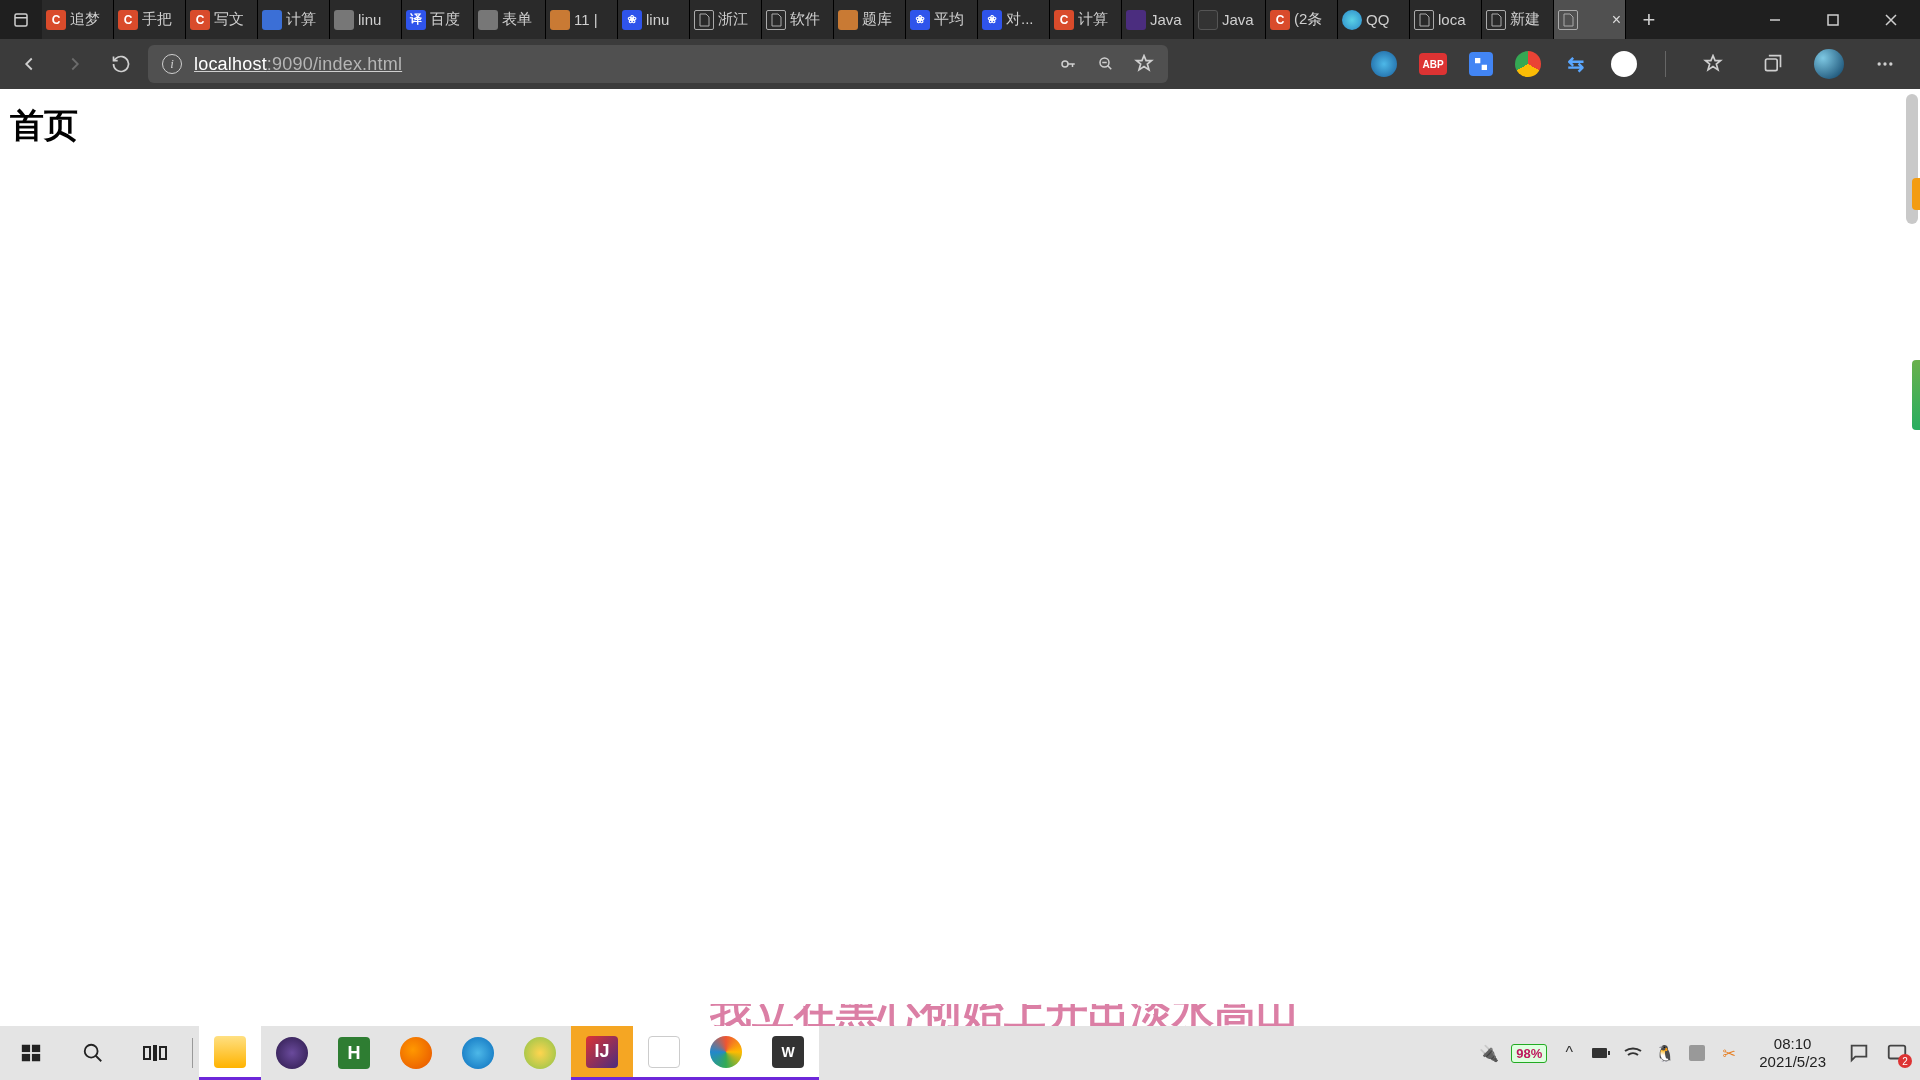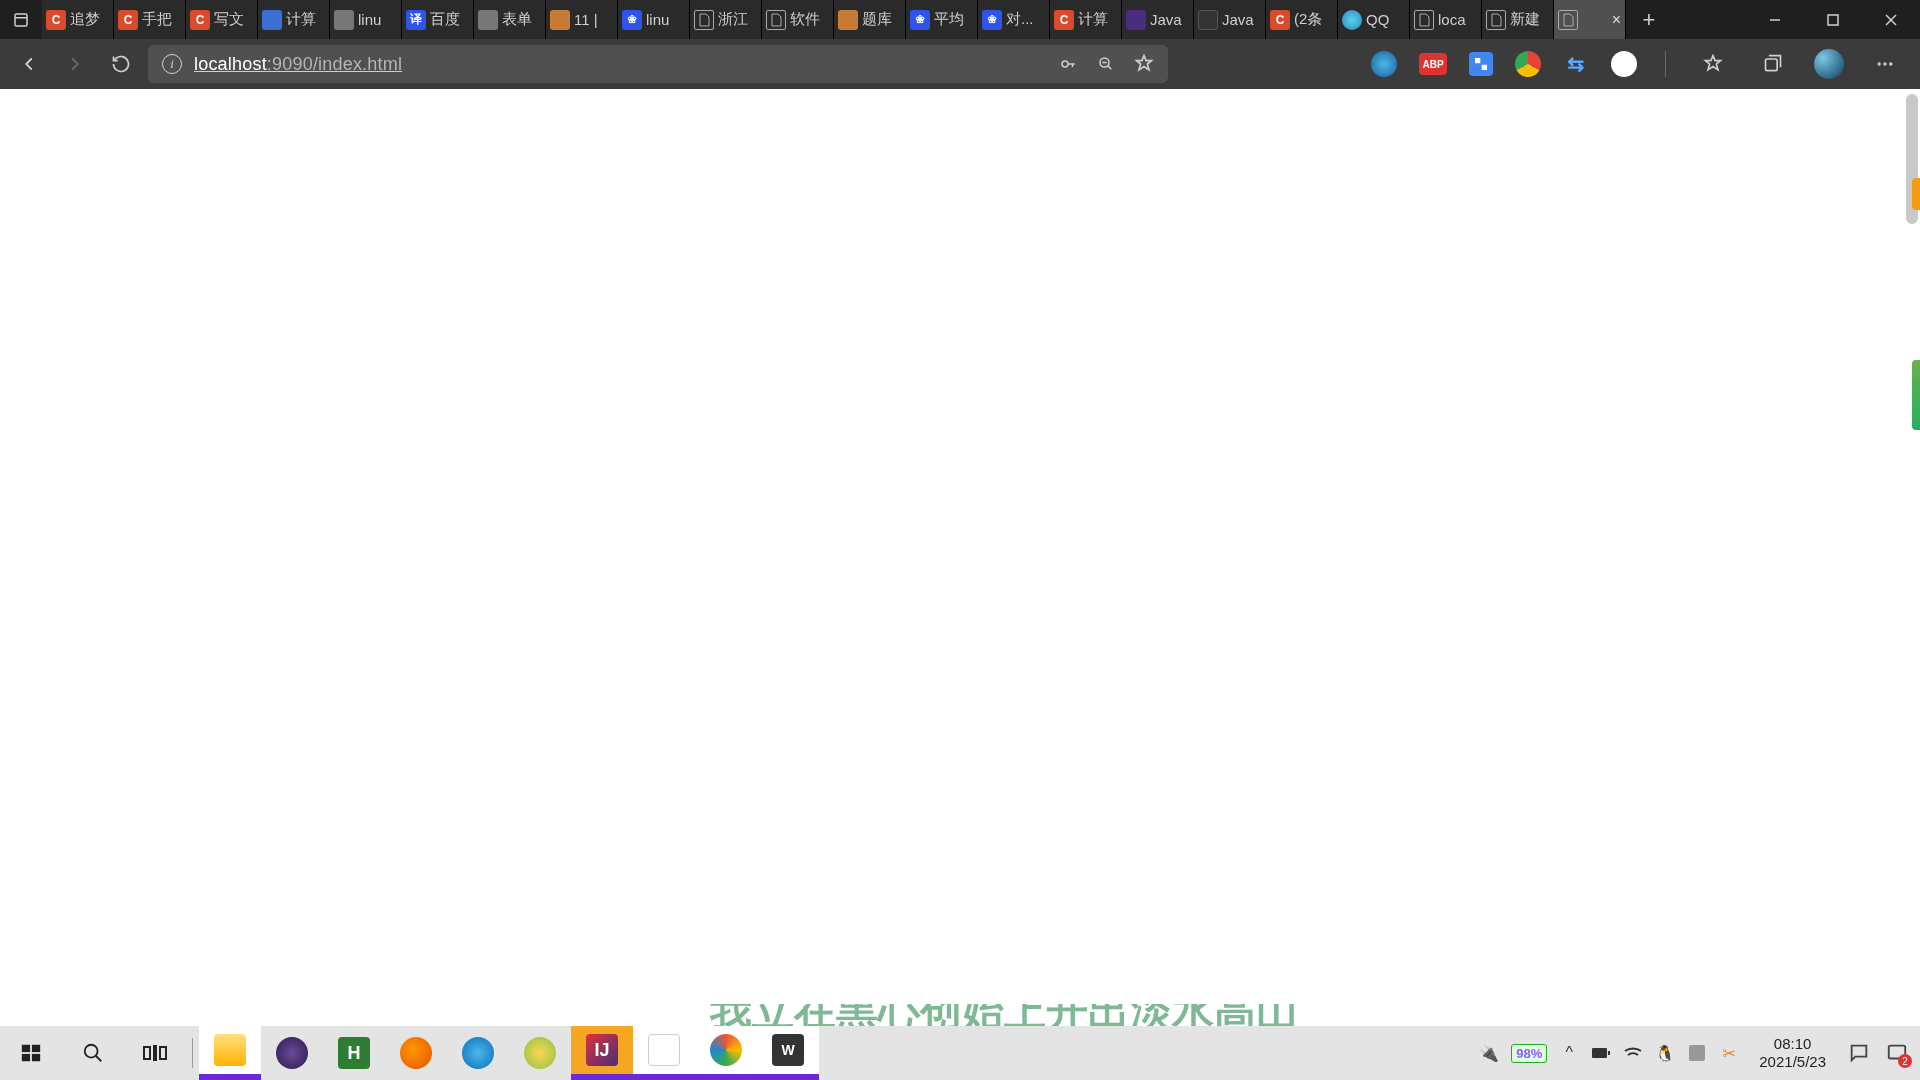--- a/index.html
+++ b/index.html
@@ -54,31 +54,31 @@
 .page { position: absolute; top: 89px; left: 0; right: 0; bottom: 40px; background: #fff; padding: 14px 10px; }
 .page h1 { font-size: 34px; font-weight: bold; color: #000; margin-bottom: 22px; }
 .page p { font-size: 20px; color: #000; }
 
 
 .scroll-thumb { position: absolute; right: 2px; top: 94px; width: 12px; height: 130px; background: #c9c9c9; border-radius: 6px; }
 .edge-widget1 { position: absolute; right: 0; top: 178px; width: 8px; height: 32px; background: #f39c12; border-radius: 4px 0 0 4px; }
 .edge-widget2 { position: absolute; right: 0; top: 360px; width: 8px; height: 70px; background: linear-gradient(#6ab04c,#27ae60); border-radius: 4px 0 0 4px; }
 
 
-.watermark { position: absolute; left: 710px; bottom: 44px; font-size: 42px; font-weight: bold; color: #15803d; opacity: .55; text-shadow: 0 0 1px #fff; white-space: nowrap; overflow: hidden; height: 32px; line-height: 14px; }
+.watermark { position: absolute; left: 710px; bottom: 44px; font-size: 42px; font-weight: bold; color: #be185d; opacity: .55; text-shadow: 0 0 1px #fff; white-space: nowrap; overflow: hidden; height: 32px; line-height: 14px; }
 
 
 .taskbar { position: absolute; left: 0; right: 0; bottom: 0; height: 54px; background: #e4e4e4; display: flex; align-items: center; }
 .tb-left { display: flex; align-items: center; height: 100%; }
 .tb-btn { width: 62px; height: 100%; display: flex; align-items: center; justify-content: center; }
-.tb-btn.active { background: #fff; border-bottom: 6px solid #6d28d9; }
+.tb-btn.active { background: #fff; border-bottom: 3px solid #6d28d9; }
 .tb-icon { width: 32px; height: 32px; border-radius: 4px; display: flex; align-items: center; justify-content: center; font-size: 18px; font-weight: bold; }
 .tb-vsep { width: 1px; height: 30px; background: #999; margin: 0 6px; }
 .tb-right { margin-left: auto; display: flex; align-items: center; gap: 12px; padding-right: 10px; height: 100%; }
-.battery { border: 1.5px solid #2a2; border-radius: 3px; padding: 1px 4px; font-size: 13px; color: #8b5cf6; font-weight: bold; background: #dfffe0; }
+.battery { border: 1.5px solid #2a2; border-radius: 3px; padding: 1px 4px; font-size: 13px; color: #be185d; font-weight: bold; background: #dfffe0; }
 .tray-ic { width: 20px; height: 20px; color: #333; display:flex;align-items:center;justify-content:center; }
 .clock { text-align: center; font-size: 15px; color: #222; line-height: 18px; padding: 0 8px; }
 .notif { width: 26px; height: 26px; color: #444; display:flex;align-items:center;justify-content:center; position: relative; }
 .badge { position: absolute; bottom: -2px; right: -2px; background: #d33; color: #fff; border-radius: 50%; width: 14px; height: 14px; font-size: 10px; display: flex; align-items: center; justify-content: center; }
 
 svg { display: block; }
 </style>
 </head>
 <body>
 
@@ -290,20 +290,21 @@
             <circle cx="5" cy="12" r="2"></circle>
             <circle cx="12" cy="12" r="2"></circle>
             <circle cx="19" cy="12" r="2"></circle>
           </svg>
         </span>
     </div>
   </div>
 </div>
 
 <div class="page">
+  <h1>首页</h1>
 </div>
 
 <div class="scroll-thumb"></div>
 <div class="edge-widget1"></div>
 <div class="edge-widget2"></div>
 
 <div class="watermark">我立在黑心创始上开出淡水高山</div>
 
 <div class="taskbar">
   <div class="tb-left">

